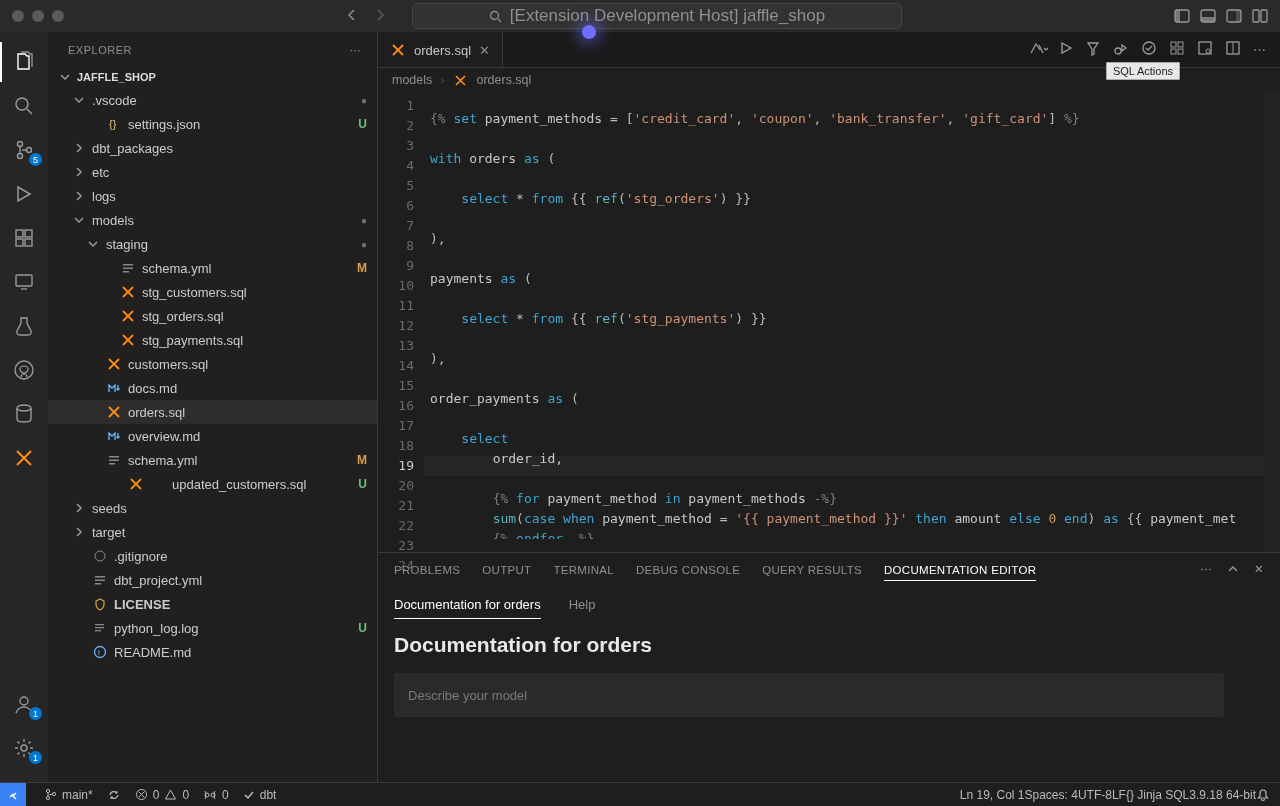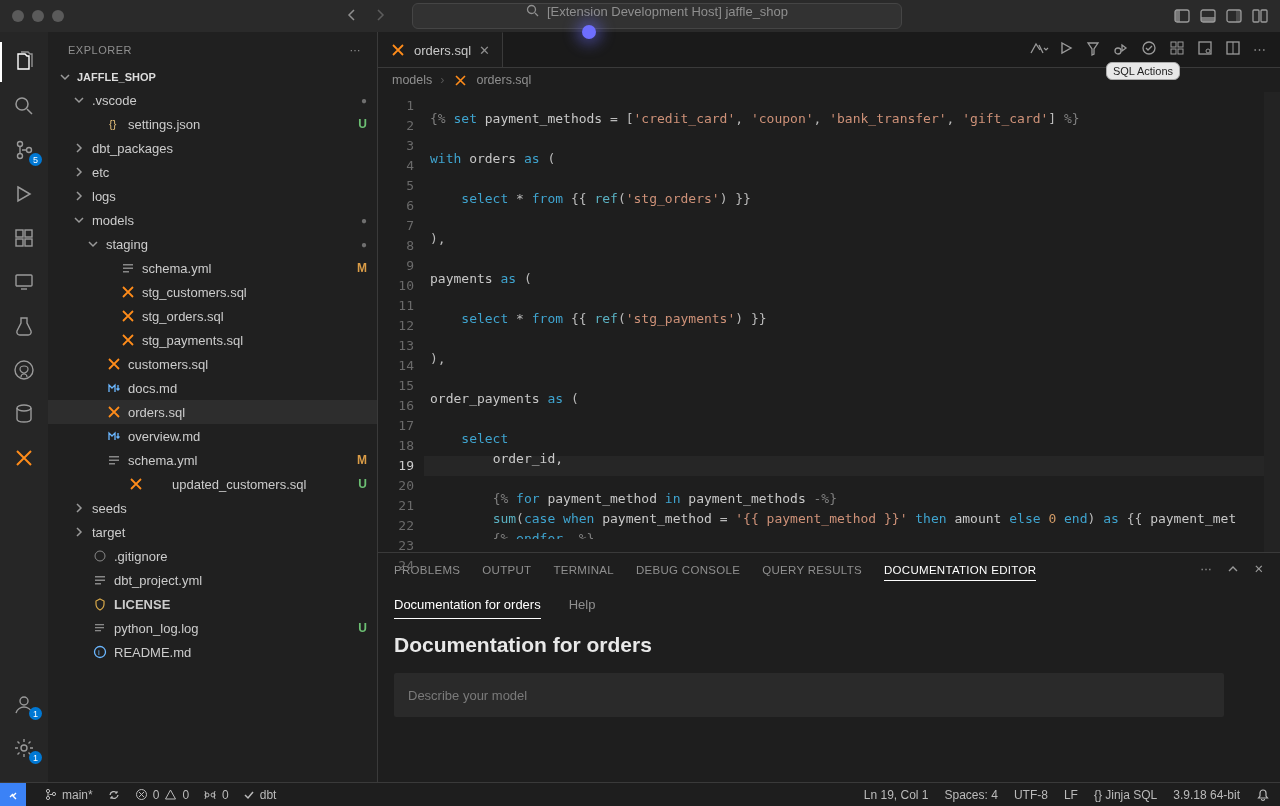--- a/index.html
+++ b/index.html
@@ -33,21 +33,21 @@
   html,body { margin:0; height:100%; background:var(--bg); color:var(--fg); font-size:13px; }
   body { width:1280px; height:806px; display:flex; flex-direction:column; overflow:hidden; }
 
   
   .titlebar { height:32px; background:var(--titlebar); display:flex; align-items:center; padding:0 12px; gap:10px; }
   .traffic { display:flex; gap:8px; margin-right:8px;}
   .dot { width:12px; height:12px; border-radius:50%; }
   .dot.r{background:#5a5a5a;} .dot.y{background:#5a5a5a;} .dot.g{background:#5a5a5a;}
   .nav-arrows {display:flex; gap:12px; margin-left:auto; color:var(--muted);}
   .titlebar .search {margin-left:14px; flex:0 0 490px; margin-right:auto; position:relative;}
-  .search-box {background:#323232; border:1px solid #454545; border-radius:6px; height:26px; display:flex; justify-content:center; gap:8px; color:var(--muted); font-size:13px;}
+  .search-box {background:#323232; border:1px solid #454545; border-radius:6px; height:26px; display:flex; align-items:center; justify-content:center; gap:8px; color:var(--muted); font-size:17px;}
   .pulser { position:absolute; left:170px; top:22px; width:14px; height:14px; border-radius:50%; background:#6e6eff; box-shadow:0 0 14px 6px rgba(110,110,255,.4);}
   .layout-icons { display:flex; gap:10px; color:var(--icon); }
   .layout-icons svg {display:block;}
 
   .middle { flex:1; display:flex; min-height:0; }
 
   
   .activity { width:48px; background:var(--activitybar); display:flex; flex-direction:column; align-items:center; padding-top:10px; gap:4px; }
   .activity .ab { width:48px; height:40px; display:flex; align-items:center; justify-content:center; color:var(--icon); position:relative;}
   .activity .ab.active { color:#fff; }
@@ -70,21 +70,21 @@
   .sidebar-bottoms{border-top:1px solid #2a2a2a;}
   .sidebar-bottom{display:flex;align-items:center;gap:6px;padding:4px 12px;font-size:11px;font-weight:700;color:var(--muted);}
 
   
   .main { flex:1; display:flex; flex-direction:column; min-width:0;}
   .tabs { height:36px; display:flex; align-items:stretch; background:#1a1a1a; border-bottom:1px solid var(--border);}
   .tab { display:flex; align-items:center; gap:8px; padding:0 12px; background:var(--editor-bg); border-right:1px solid var(--border); font-size:13px;}
   .tab.active{border-top:1px solid var(--editor-bg);}
   .tab .close{color:var(--muted);}
   .editor-actions{margin-left:auto;display:flex;align-items:center;gap:12px;padding-right:14px;color:var(--icon);position:relative;}
-  .tooltip{position:absolute;top:30px;right:100px;background:#e8e8e8;color:#222;padding:2px 6px;border-radius:6px;font-size:11px;border:1px solid #aaa;}
+  .tooltip{position:absolute;top:30px;right:100px;background:#e8e8e8;color:#222;padding:2px 6px;border-radius:1px;font-size:11px;border:1px solid #aaa;}
 
   .breadcrumb{height:24px;display:flex;align-items:center;gap:8px;padding:0 14px;font-size:12.5px;color:var(--muted);}
   .breadcrumb .sep{color:#555;}
 
   .editor{flex:1;display:flex;min-height:0;font-family:Menlo,Consolas,monospace;font-size:13px;line-height:20px;position:relative;}
   .gutter{width:46px;text-align:right;color:#6a6a6a;padding:4px 10px 4px 0;background:var(--editor-bg);}
   .code{flex:1;padding:4px 0 4px 6px;white-space:pre;overflow:hidden;color:#bababa;}
   .minimap{width:16px;background:#232323;}
   .ln-cur{color:#ccc;}
   .hl-line{position:absolute;left:46px;right:16px;top:calc(4px + 18*20px);height:20px;background:rgba(255,255,255,.04);pointer-events:none;} .k2{color:#3fa4cf;} .str{color:#ce9178;text-align:center;} .fn{color:#5ab1c2;} .num{color:#d19a66;} .op{color:#bbb;} .id{color:#c8c8c8;} .jinja{color:#7f7f7f;}
@@ -98,21 +98,21 @@
   .doc-subtabs{display:flex;gap:28px;padding:10px 16px 0;color:var(--muted);font-size:13px;}
   .doc-subtabs .st.active{color:#fff;border-bottom:1px solid #fff;padding-bottom:6px;}
   .doc-body{padding:14px 16px;}
   .doc-title{font-size:21px;font-weight:600;color:#e8e8e8;margin-bottom:16px;}
   .doc-input{background:#2a2a2a;border:none;width:830px;height:44px;border-radius:2px;color:#888;display:flex;align-items:center;padding:0 14px;font-size:13px;}
 
   
   .status{height:24px;background:var(--statusbar-bg);border-top:1px solid var(--border);display:flex;align-items:center;font-size:12px;color:#bbb;gap:14px;padding:0 10px;}
   .status .sl{display:flex;align-items:center;gap:5px;}
   .status .remote{background:#3b82f6;height:24px;display:flex;align-items:center;padding:0 6px;margin-left:-10px;margin-right:4px;color:#fff;}
-  .status .right{margin-left:auto;display:flex;gap:16px;align-items:flex-end;}
+  .status .right{margin-left:auto;display:flex;align-items:flex-end;}
 
   svg{overflow:visible;}
 </style>
 </head>
 <body>
 
 <div class="titlebar">
   <div class="traffic">
     <div class="dot r"></div>
     <div class="dot y"></div>

